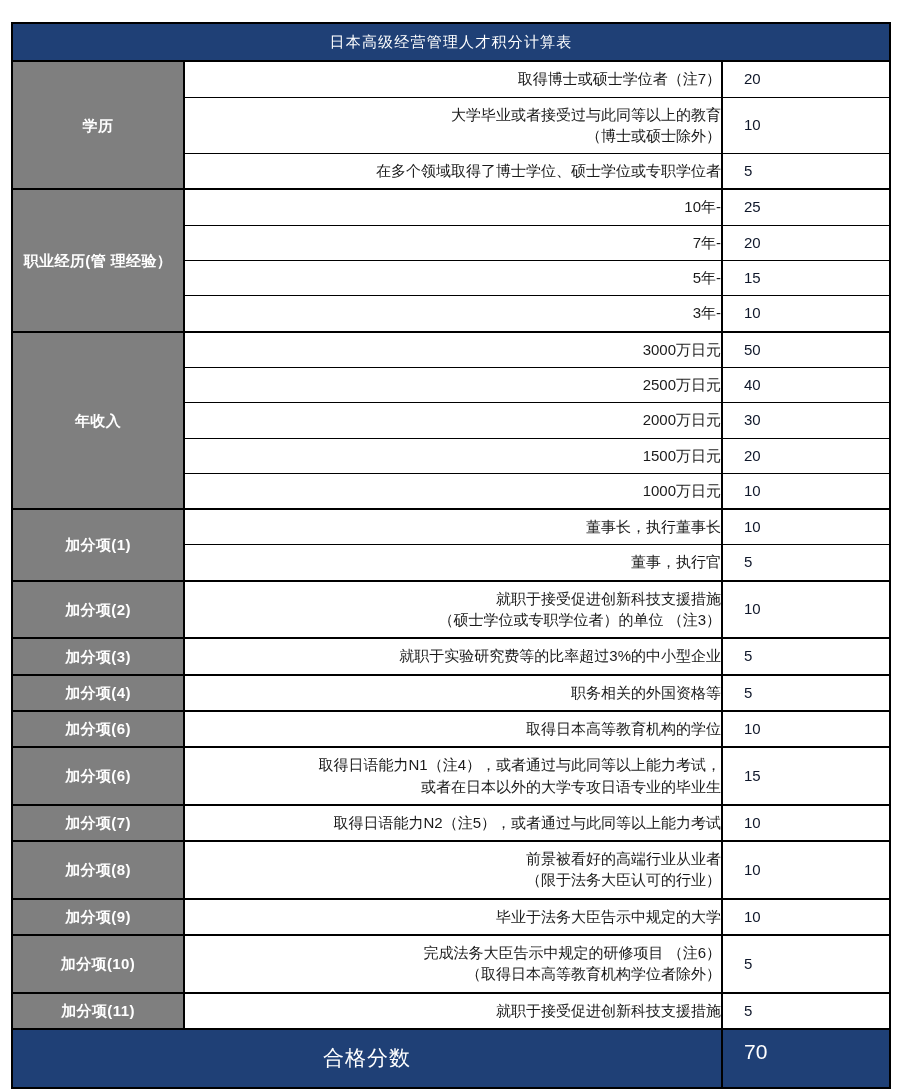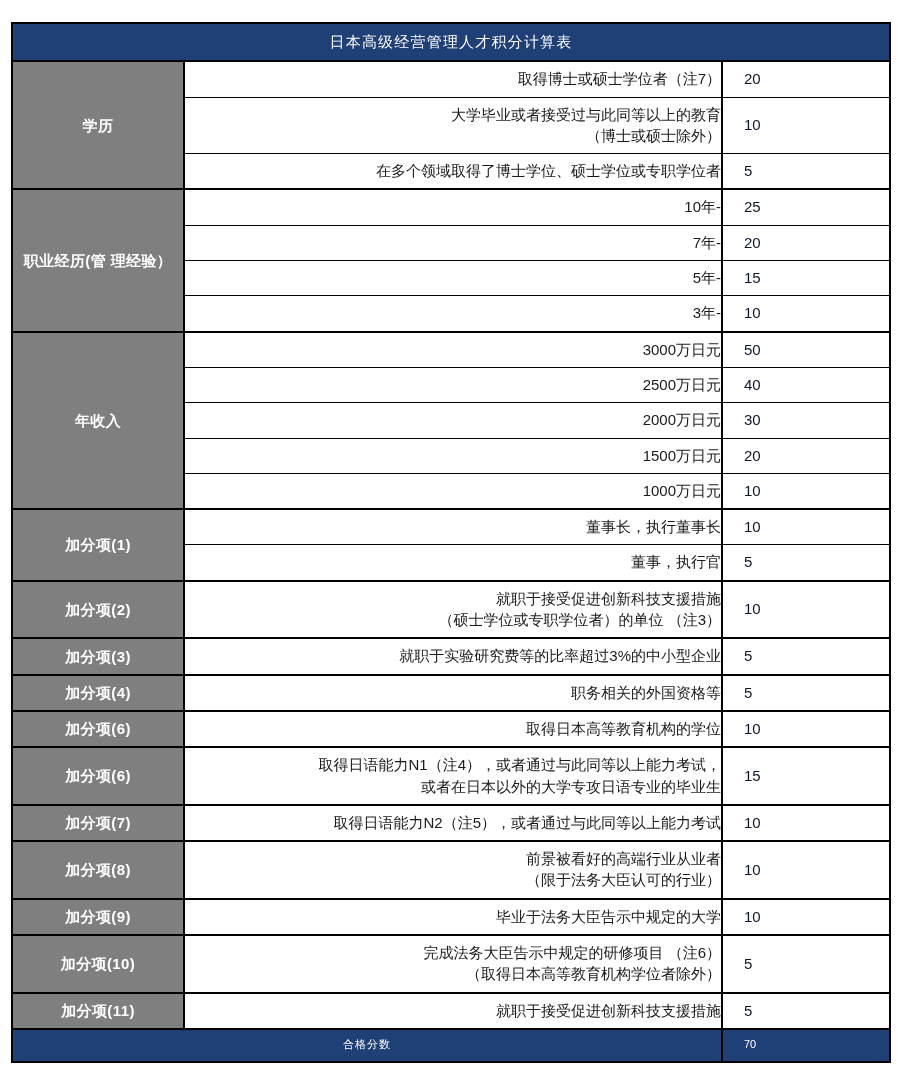--- a/index.html
+++ b/index.html
@@ -86,31 +86,31 @@
 
   
   tr.group-start > td { border-top: 2px solid #000000; }
 
   
   .footer-row td {
     background: #1F4076;
     color: #ffffff;
     border: 1px solid #1F4076;
     border-top: 2px solid #000000;
-    font-size: 11px;
+    font-size: 21px;
   }
   .footer-row td.footer-label {
     text-align: center;
     letter-spacing: 1px;
     padding: 7px 0 8px 0;
     border-right: 2px solid #000000;
   }
   .footer-row td.footer-score {
     text-align: left;
-    padding: 7px 0 8px 21px;
+    padding: 7px 0 20px 21px;
   }
 </style>
 </head>
 <body>
 
 <div class="page">
 
   <table class="score-table">
     <colgroup>
       <col class="c-label">

